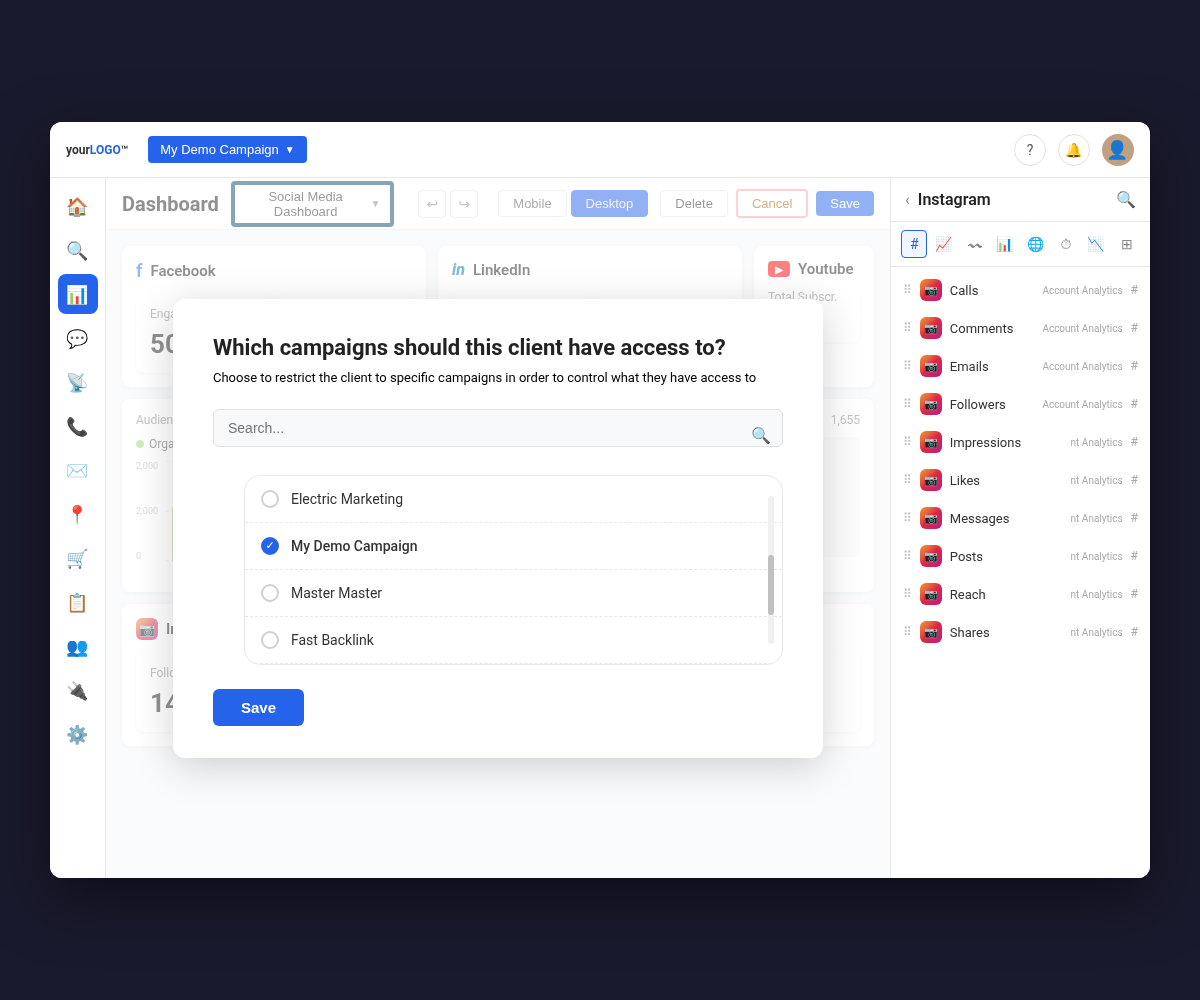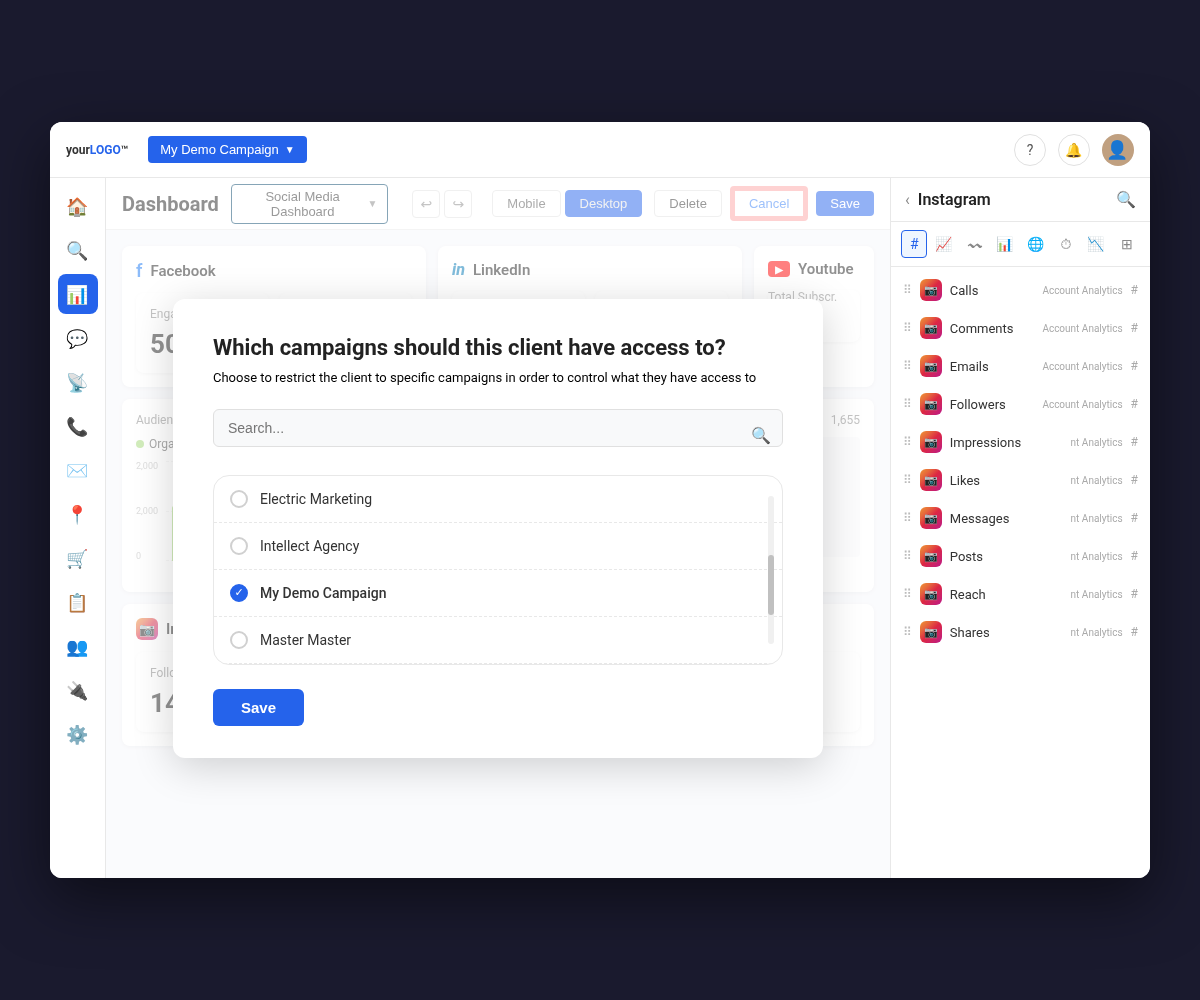--- a/index.html
+++ b/index.html
@@ -139,21 +139,21 @@
     }
     .dash-title {
       font-size: 20px;
       font-weight: 700;
       color: #222;
     }
     .dash-dropdown {
       display: flex;
       align-items: center;
       gap: 4px;
-      border: 1px solid #0c4a6e;
+      border: 4px solid #0c4a6e;
       border-radius: 4px;
       padding: 4px 10px;
       font-size: 13px;
       cursor: pointer;
       background: #fff;
       color: #333;
     }
     .dash-dropdown .arrow { font-size: 10px; color: #888; }
     .dash-spacer { flex: 1; }
     .view-toggle {
@@ -202,26 +202,26 @@
       padding: 5px 14px;
       border: 1px solid #e0e0e0;
       border-radius: 4px;
       font-size: 13px;
       cursor: pointer;
       background: #fff;
       color: #333;
     }
     .btn-cancel {
       padding: 5px 14px;
-      border: 5px solid #fca5a5;
+      border: 2px solid #fca5a5;
       border-radius: 4px;
       font-size: 13px;
       cursor: pointer;
       background: #fff;
-      color: #3b82f6;
+      color: #a16207;
     }
     .btn-save-top {
       padding: 5px 14px;
       border: none;
       border-radius: 4px;
       font-size: 13px;
       cursor: pointer;
       background: #2563eb;
       color: #fff;
     }
@@ -548,20 +548,21 @@
       right: 12px;
       top: 50%;
       transform: translateY(-50%);
       color: #aaa;
       font-size: 16px;
     }
     .campaign-list {
       border: 1px solid #e8e8e8;
       border-radius: 16px;
       overflow: hidden;
+      margin-left: 31px;
     }
     .campaign-item {
       display: flex;
       align-items: center;
       padding: 14px 16px;
       gap: 12px;
       border-bottom: 1px dashed #e8e8e8;
       cursor: pointer;
     }
     .campaign-item:last-child { border-bottom: none; }
@@ -867,31 +868,31 @@
           <p class="modal-subtitle">Choose to restrict the client to specific campaigns in order to control what they have access to</p>
           <div class="modal-search-wrapper">
             <input type="text" class="modal-search" placeholder="Search..." style="">
             <span class="modal-search-icon">🔍</span>
           </div>
           <div class="campaign-list" style="position:relative;">
             <div class="campaign-item">
               <div class="radio-circle"></div>
               <span class="campaign-name">Electric Marketing</span>
             </div>
-            <div class="campaign-item">
-              <div class="radio-circle"></div>
-              <span class="campaign-name">Intellect Agency</span>
-            </div>
             <div class="campaign-item selected">
               <div class="radio-circle checked"></div>
               <span class="campaign-name">My Demo Campaign</span>
             </div>
             <div class="campaign-item">
               <div class="radio-circle"></div>
               <span class="campaign-name">Master Master</span>
+            </div>
+            <div class="campaign-item">
+              <div class="radio-circle"></div>
+              <span class="campaign-name">Fast Backlink</span>
             </div>
             <div class="scrollbar-track">
               <div class="scrollbar-thumb"></div>
             </div>
           </div>
           <button class="modal-save-btn">Save</button>
         </div>
       </div>
 
     </div>

